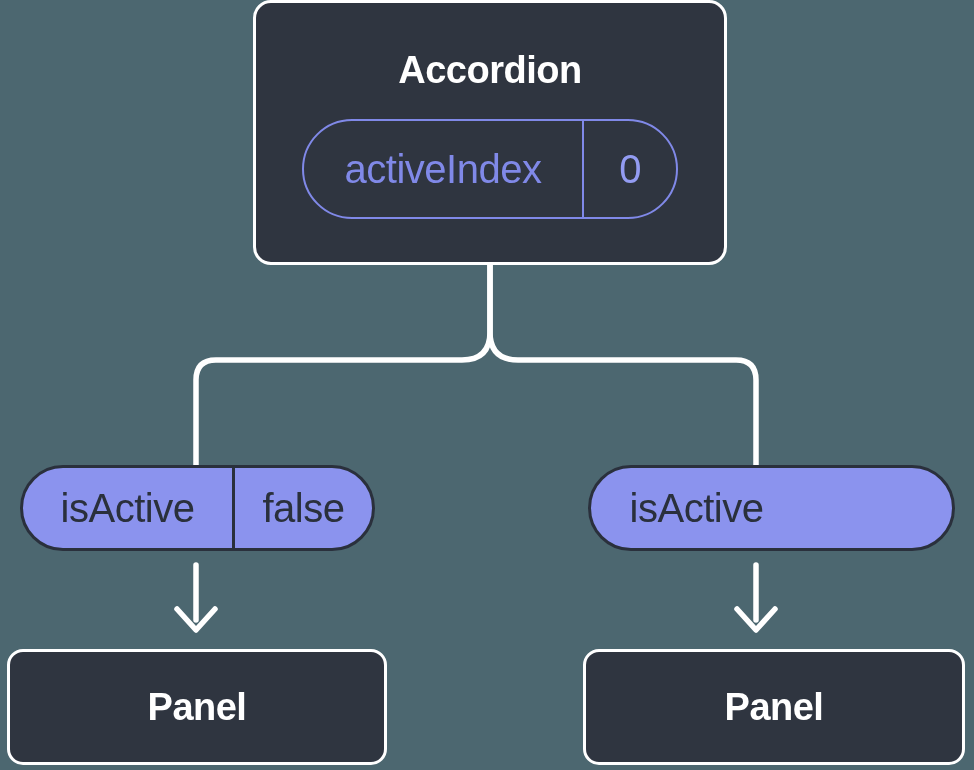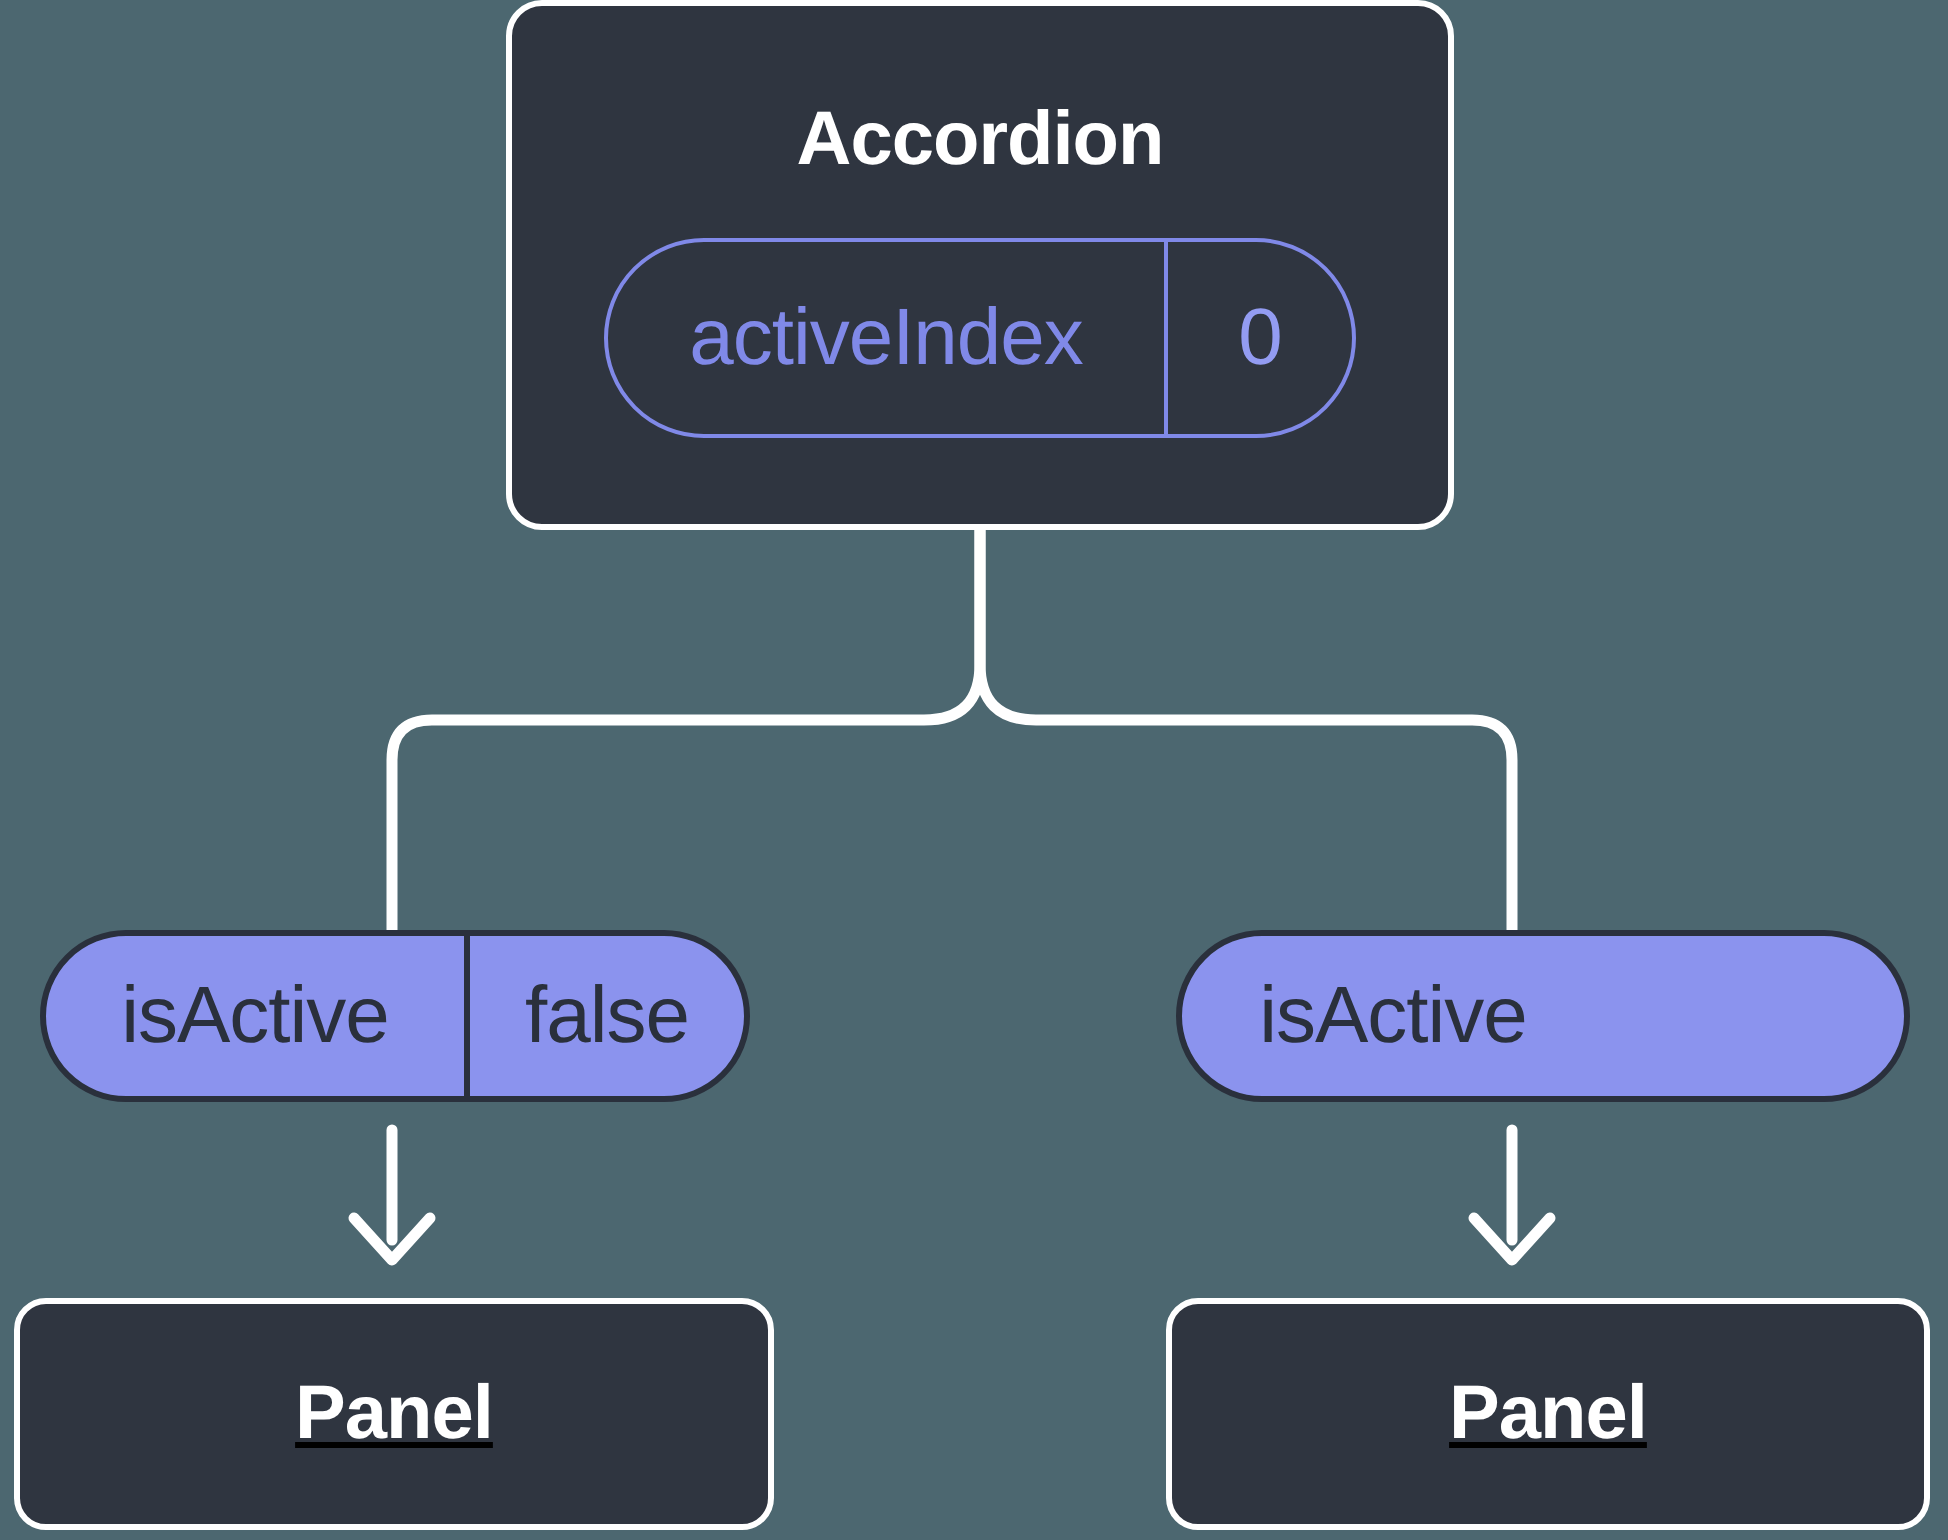--- a/index.html
+++ b/index.html
@@ -80,21 +80,21 @@
     display: flex; align-items: center; justify-content: center;
     font-size: 40px; letter-spacing: -0.5px;
     color: var(--prop-text);
   }
   .prop-pill.left  .prop-cell.label { width: 209px; }
   .prop-pill.right .prop-cell.label { width: 211px; }
   .prop-cell.value { flex: 1; border-left: 3px solid var(--prop-pill-border); }
   .panel-node {
     top: 649px; height: 116px;
     border-radius: 16px;
-    display: flex; align-items: center; justify-content: center; text-decoration: underline;
+    display: flex; align-items: center; justify-content: center;
   }
   .panel-node.left  { left: 7px;   width: 380px; }
   .panel-node.right { left: 583px; width: 382px; }
   .panel-title {
     color: var(--title-text);
     font-size: 38px; font-weight: 600; letter-spacing: -0.5px;
   }
 </style>
 </head>
 <body>

